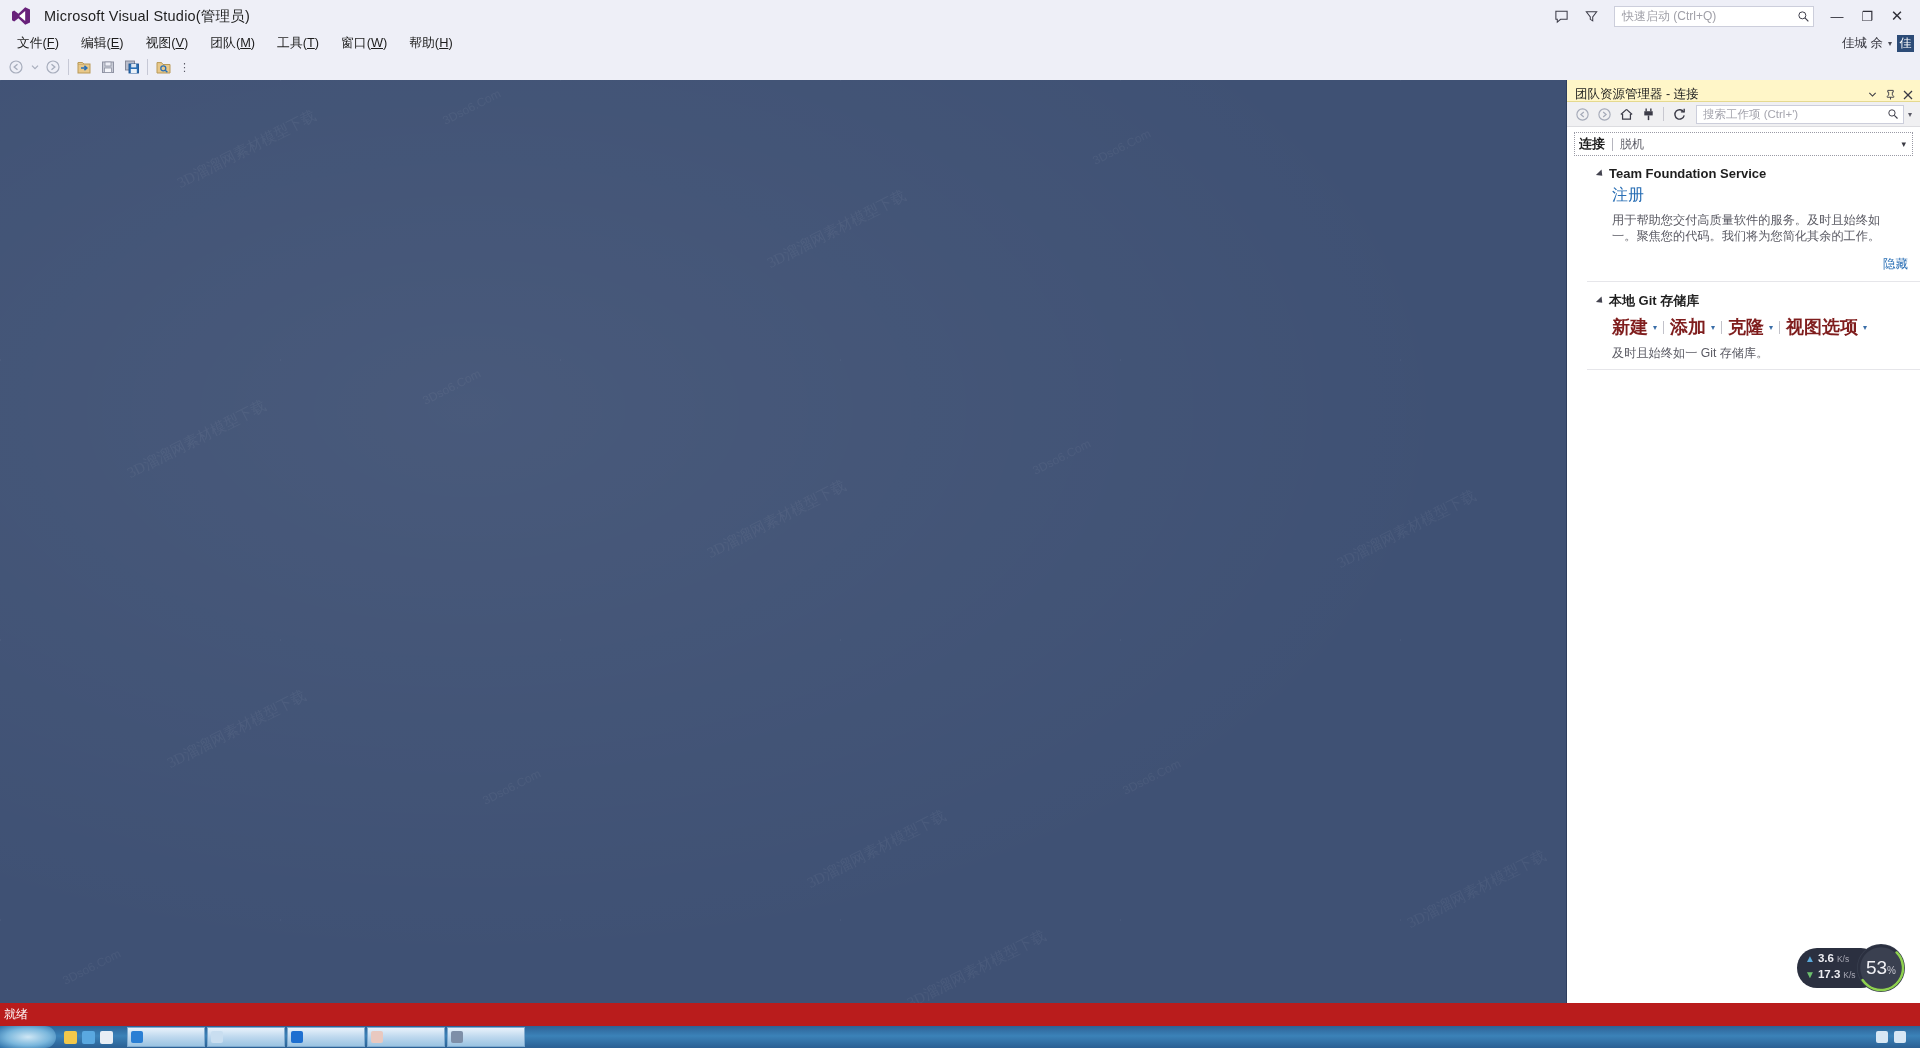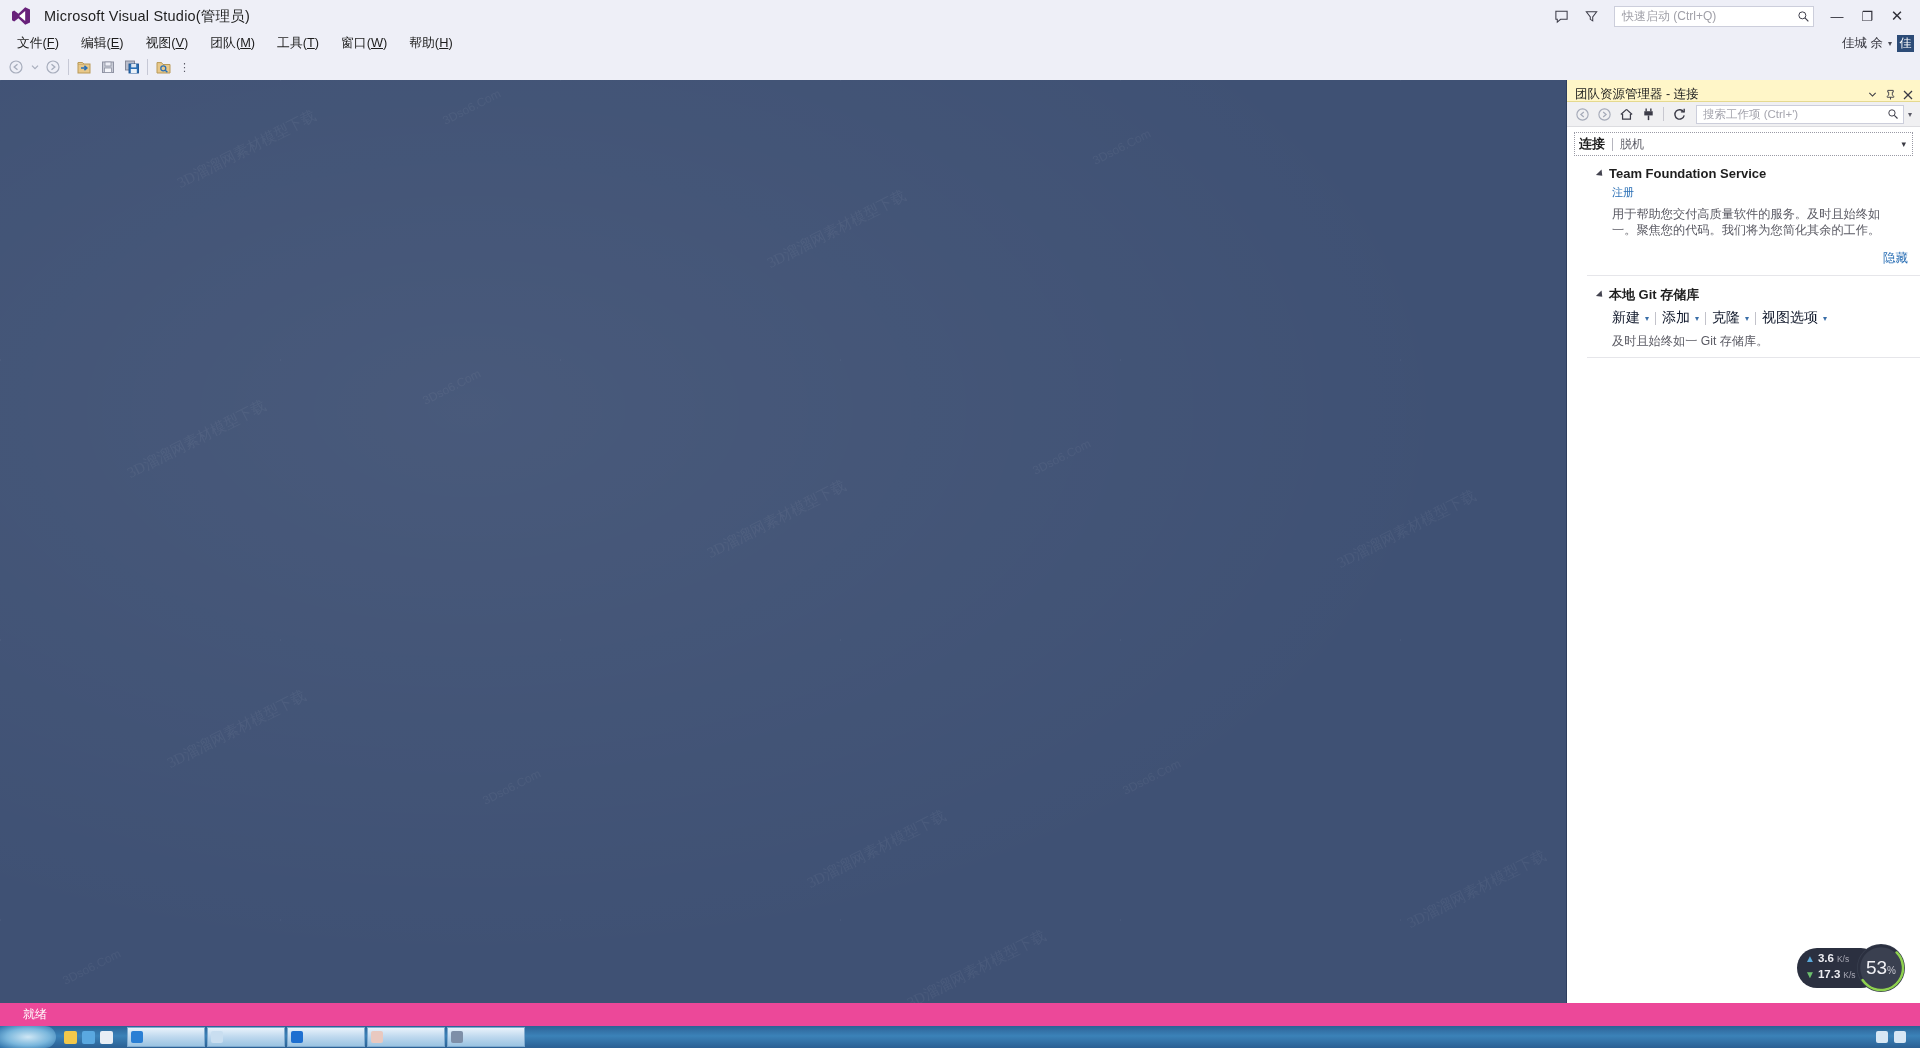--- a/index.html
+++ b/index.html
@@ -147,30 +147,30 @@
   .te-link { font-size: 12.5px; color: #2A6FB5; }
 
   .te-section { padding: 10px 12px 8px 10px; border-bottom: 1px solid #E6E6EA; margin-left: 20px; }
   .te-sec-head { display: flex; align-items: center; gap: 6px; }
   .te-tri {
     width: 0; height: 0; border-left: 5px solid #444450;
     border-top: 4px solid transparent; border-bottom: 4px solid transparent;
     transform: rotate(45deg); margin-left: 1px;
   }
   .te-sec-title { font-size: 13px; font-weight: bold; color: #1E1E1E; }
-  .te-sec-link { font-size: 11px; color: #2A6FB5; margin: 4px 0 0 15px; display: block; }
+  .te-sec-link { font-size: 16px; color: #2A6FB5; margin: 4px 0 0 15px; display: block; }
   .te-sec-desc {
     font-size: 12.2px; color: #5A5A63; line-height: 16px; margin: 6px 0 0 15px;
     max-width: 278px;
   }
   .te-sec-right { text-align: right; margin-top: 10px; }
   .te-sec-right .te-link { font-size: 12.5px; }
 
   .te-cmds { display: flex; align-items: center; margin: 5px 0 0 15px; }
-  .te-cmd { font-size: 14px; color: #0f172a; }
+  .te-cmd { font-size: 18px; color: #7f1d1d; font-weight: bold; }
   .te-cmd-caret { font-size: 8px; color: #3A6EA8; margin: 0 6px 0 5px; }
   .te-cmd-sep { width: 1px; height: 13px; background: #C2C2CA; margin-right: 6px; }
 
   
   .netwidget {
     position: absolute; left: 1797px; top: 944px; width: 108px; height: 48px;
     pointer-events: none;
   }
   .net-pill {
     position: absolute; left: 0; top: 4px; width: 84px; height: 40px;
@@ -190,21 +190,21 @@
   }
   .net-ring {
     position: absolute; right: 0; top: 0; width: 48px; height: 48px;
   }
   .net-pct { font-size: 19px; color: #F0F0F5; line-height: 48px; }
   .net-pct-sym { font-size: 10px; color: #C5C5CE; }
 
   
   .statusbar {
     position: absolute; left: 0; top: 1003px; width: 1920px; height: 23px;
-    background: #ec4899; display: flex; align-items: center; padding-left: 23px;
+    background: #b91c1c; display: flex; align-items: center; padding-left: 4px;
   }
   .status-text { font-size: 12px; color: #FFFFFF; }
 
   
   .taskbar {
     position: absolute; left: 0; top: 1026px; width: 1920px; height: 22px;
     background: linear-gradient(180deg,#2D6296 0%, #3B82B8 45%, #2A5F93 100%);
     display: flex; align-items: center;
   }
   .tb-start {

